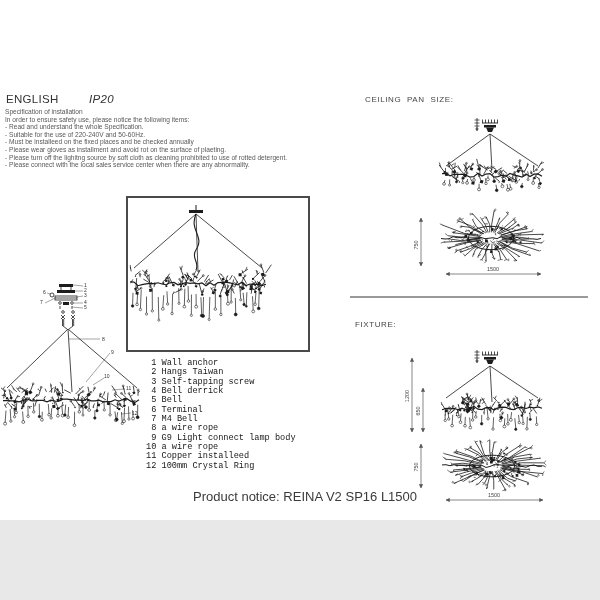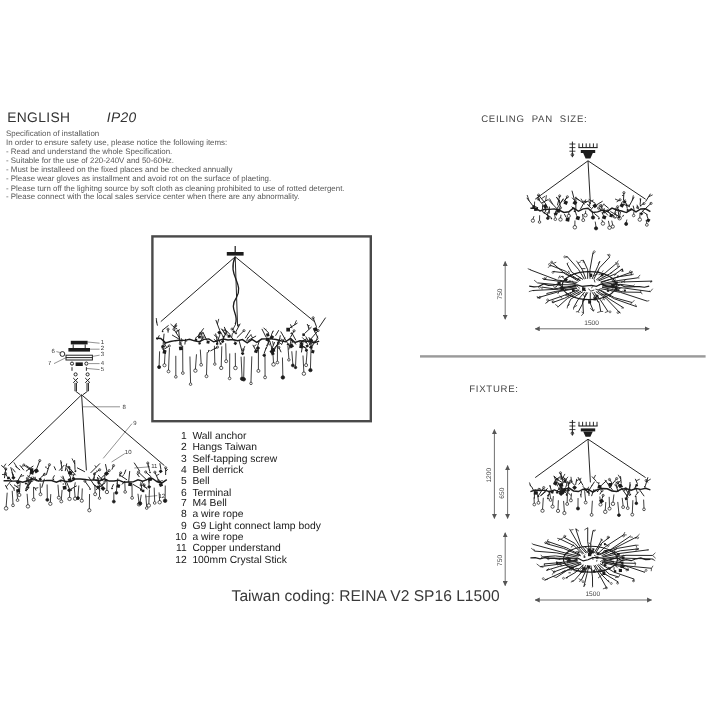--- a/index.html
+++ b/index.html
@@ -1,23 +1,23 @@
 <!DOCTYPE html>
 <html><head>
 <meta charset="utf-8">
 <style>
   html,body{margin:0;padding:0;background:#e8e8e8;}
-  #page{position:relative;width:600px;height:600px;background:#ffffff;overflow:hidden;
+  #page{position:relative;width:600px;height:520px;background:#ffffff;overflow:hidden;
         font-family:"Liberation Sans",sans-serif;}
   .abs{position:absolute;}
   .hdr{font-size:11.5px;color:#333;letter-spacing:.3px;}
   .spec{font-size:6.6px;line-height:7.6px;color:#585858;width:390px;}
-  .parts{font-family:Liberation Sans, sans-serif;font-size:8.6px;line-height:9.35px;color:#171717;}
+  .parts{font-family:Liberation Mono, monospace;font-size:8.6px;line-height:9.35px;color:#171717;}
   .parts .no{display:inline-block;width:2ch;text-align:right;margin-right:1ch;}
-  .sec-title{font-size:8px;letter-spacing:.6px;word-spacing:3px;color:#454545;margin-left:36px;}
+  .sec-title{font-size:8px;letter-spacing:.6px;word-spacing:3px;color:#454545;}
   .coding{font-size:13px;color:#3a3a3a;}
   .divider{background:#9a9a9a;height:2px;width:238px;}
   .box{border:2px solid #4a4a4a;background:#fff;}
   svg{display:block;overflow:visible;}
   svg text.co{font-size:5px;fill:#333;font-family:"Liberation Sans",sans-serif;}
   svg text.dim{font-size:5.5px;fill:#454545;font-family:"Liberation Sans",sans-serif;}
 </style>
 </head>
 <body>
 
@@ -625,25 +625,25 @@
     <div><span class="no">1</span><span>Wall anchor</span></div>
     <div><span class="no">2</span><span>Hangs Taiwan</span></div>
     <div><span class="no">3</span><span>Self-tapping screw</span></div>
     <div><span class="no">4</span><span>Bell derrick</span></div>
     <div><span class="no">5</span><span>Bell</span></div>
     <div><span class="no">6</span><span>Terminal</span></div>
     <div><span class="no">7</span><span>M4 Bell</span></div>
     <div><span class="no">8</span><span>a wire rope</span></div>
     <div><span class="no">9</span><span>G9 Light connect lamp body</span></div>
     <div><span class="no">10</span><span>a wire rope</span></div>
-    <div><span class="no">11</span><span>Copper understand</span></div>
-    <div><span class="no">12</span><span>100mm Crystal Stick</span></div>
+    <div><span class="no">11</span><span>Copper installeed</span></div>
+    <div><span class="no">12</span><span>100mm Crystal Ring</span></div>
   </div>
 
-  <div class="abs coding" style="left:193px;top:489px;">Taiwan coding: REINA V2 SP16 L1500</div>
+  <div class="abs coding" style="left:193px;top:489px;">Product notice: REINA V2 SP16 L1500</div>
 
   <span class="abs sec-title" style="left:365px;top:95px;">CEILING PAN SIZE:</span>
   <span class="abs sec-title" style="left:355px;top:320px;">FIXTURE:</span>
   <div class="abs divider" style="left:350px;top:296px;"></div>
 
   <svg class="abs" style="left:420px;top:112px;" width="155" height="88" viewBox="0 0 155 88">
     <g>
         <line x1="62" y1="11" x2="78" y2="11" stroke="#1c1c1c" stroke-width="0.9"></line>
         <line x1="62.5" y1="11" x2="62.5" y2="7.5" stroke="#1c1c1c" stroke-width="0.8"></line>
         <line x1="65.5" y1="11" x2="65.5" y2="7.5" stroke="#1c1c1c" stroke-width="0.8"></line>

